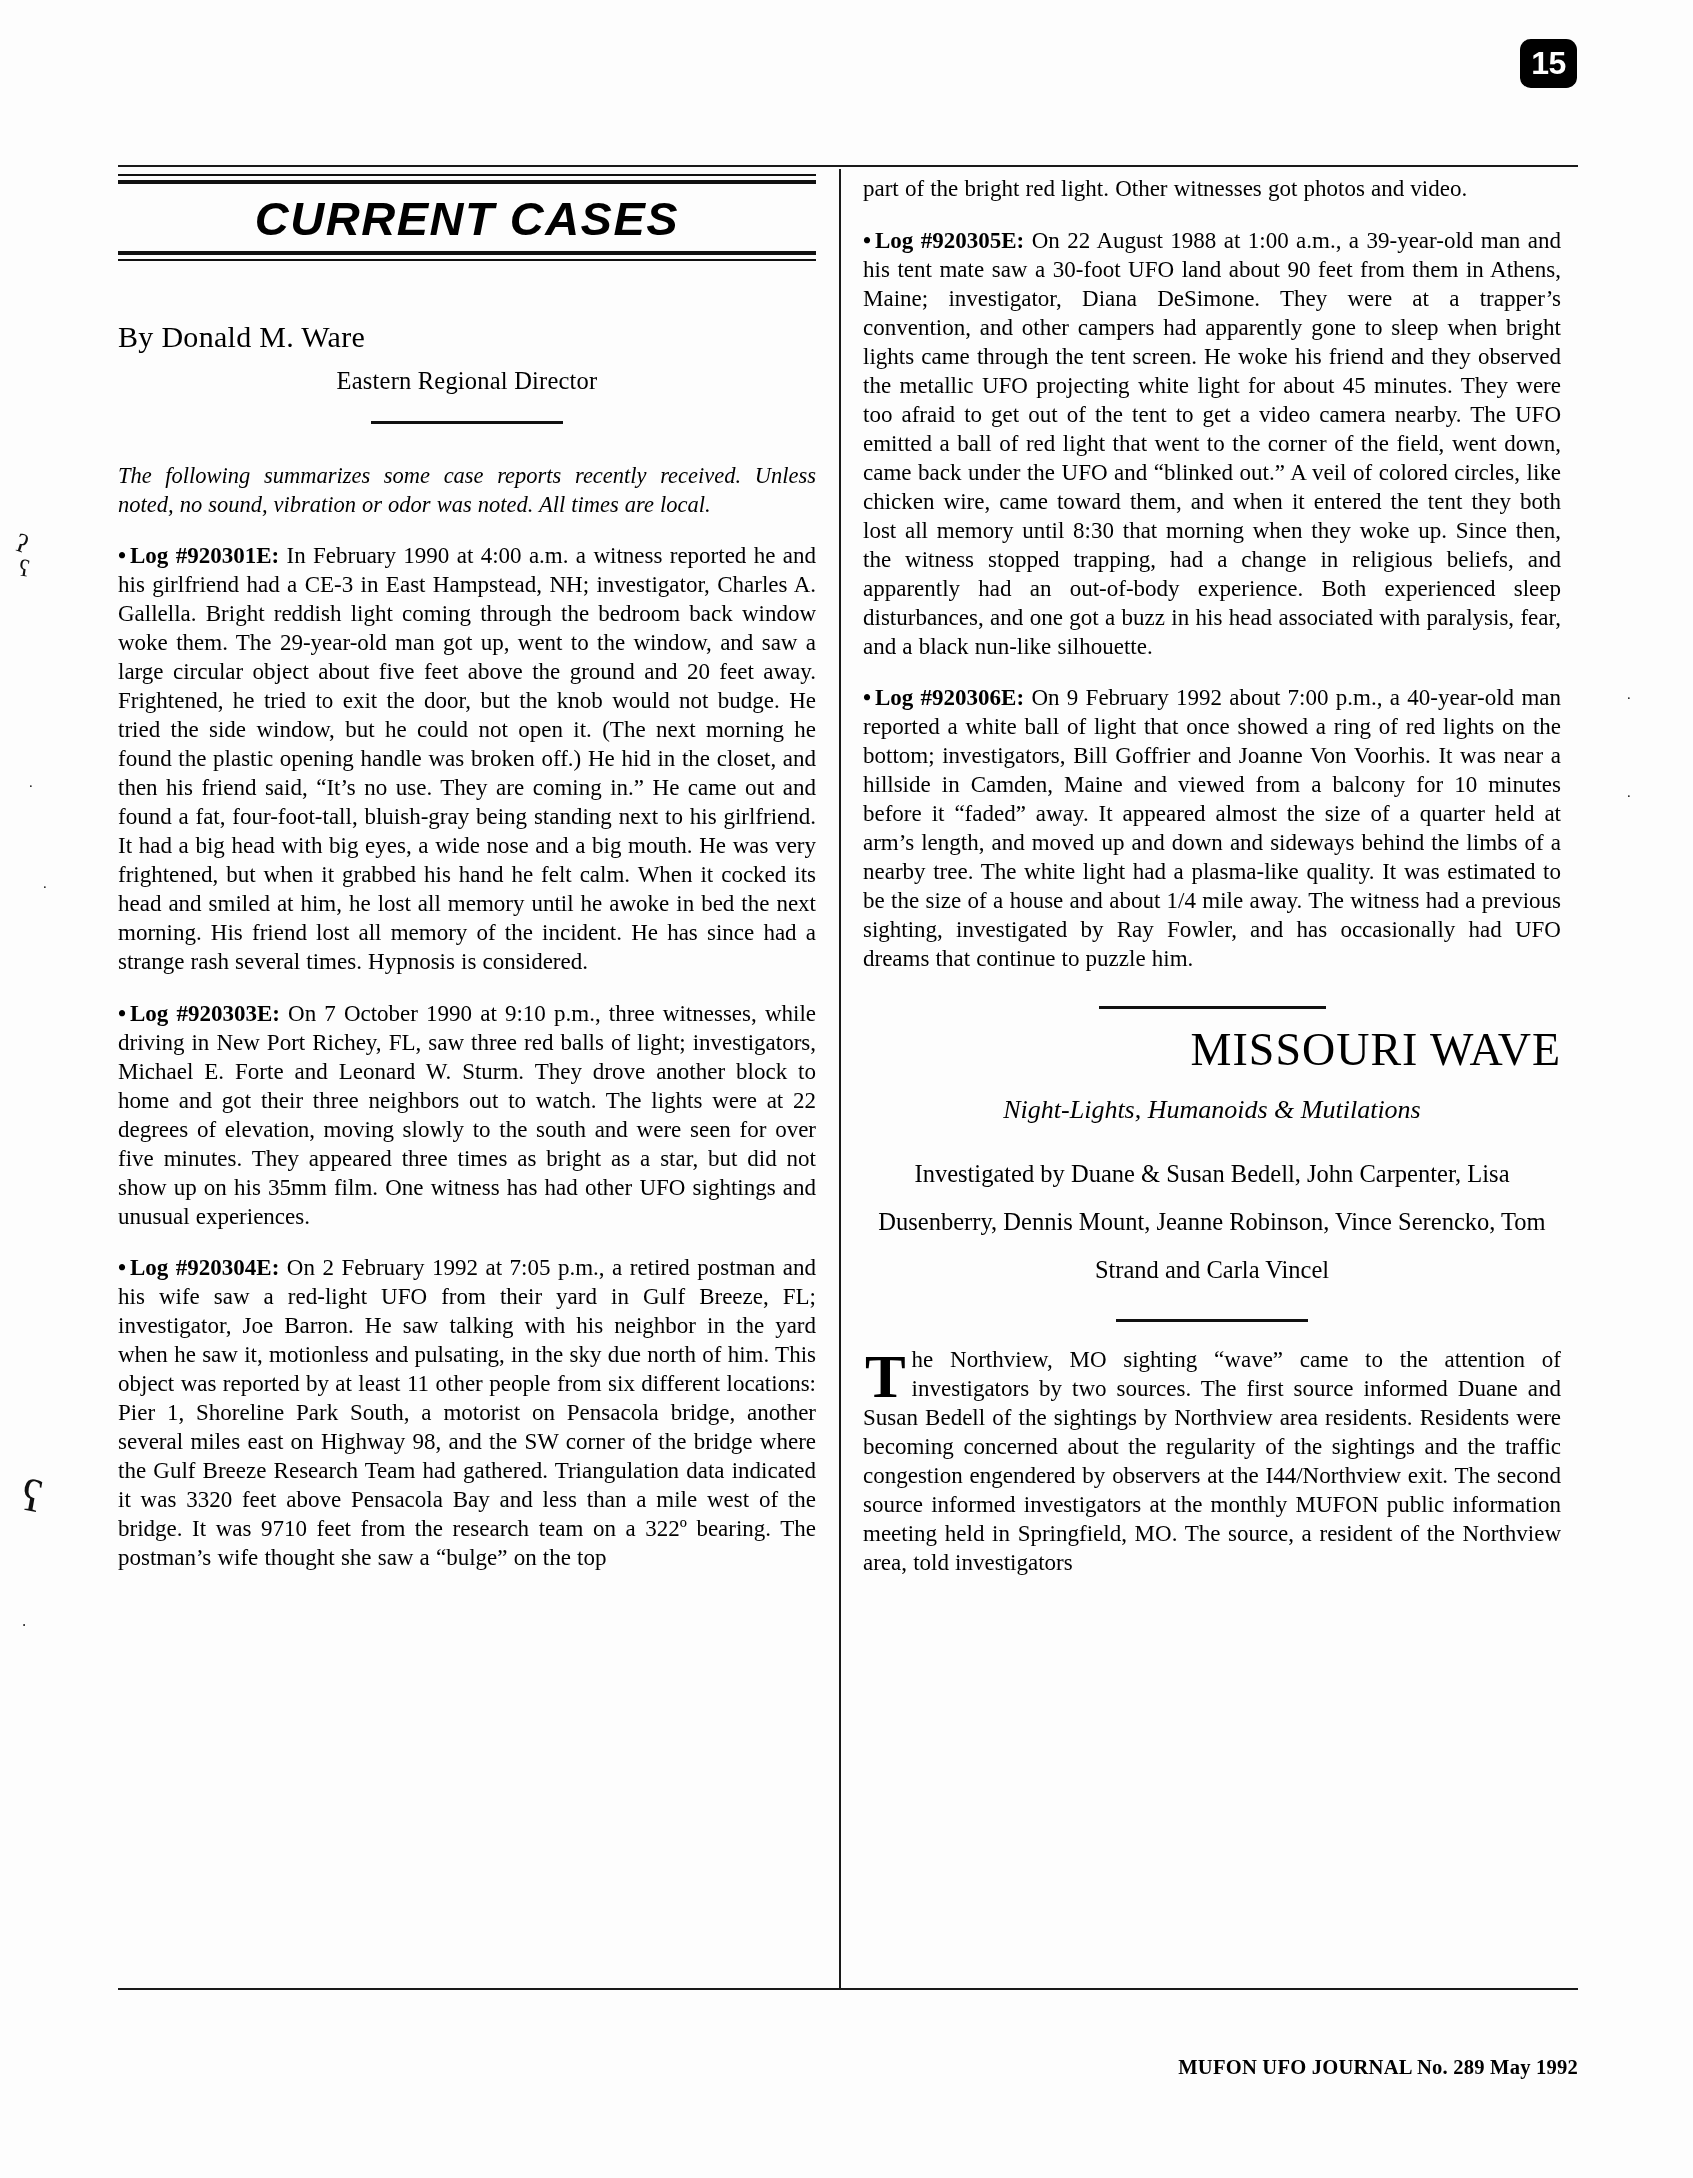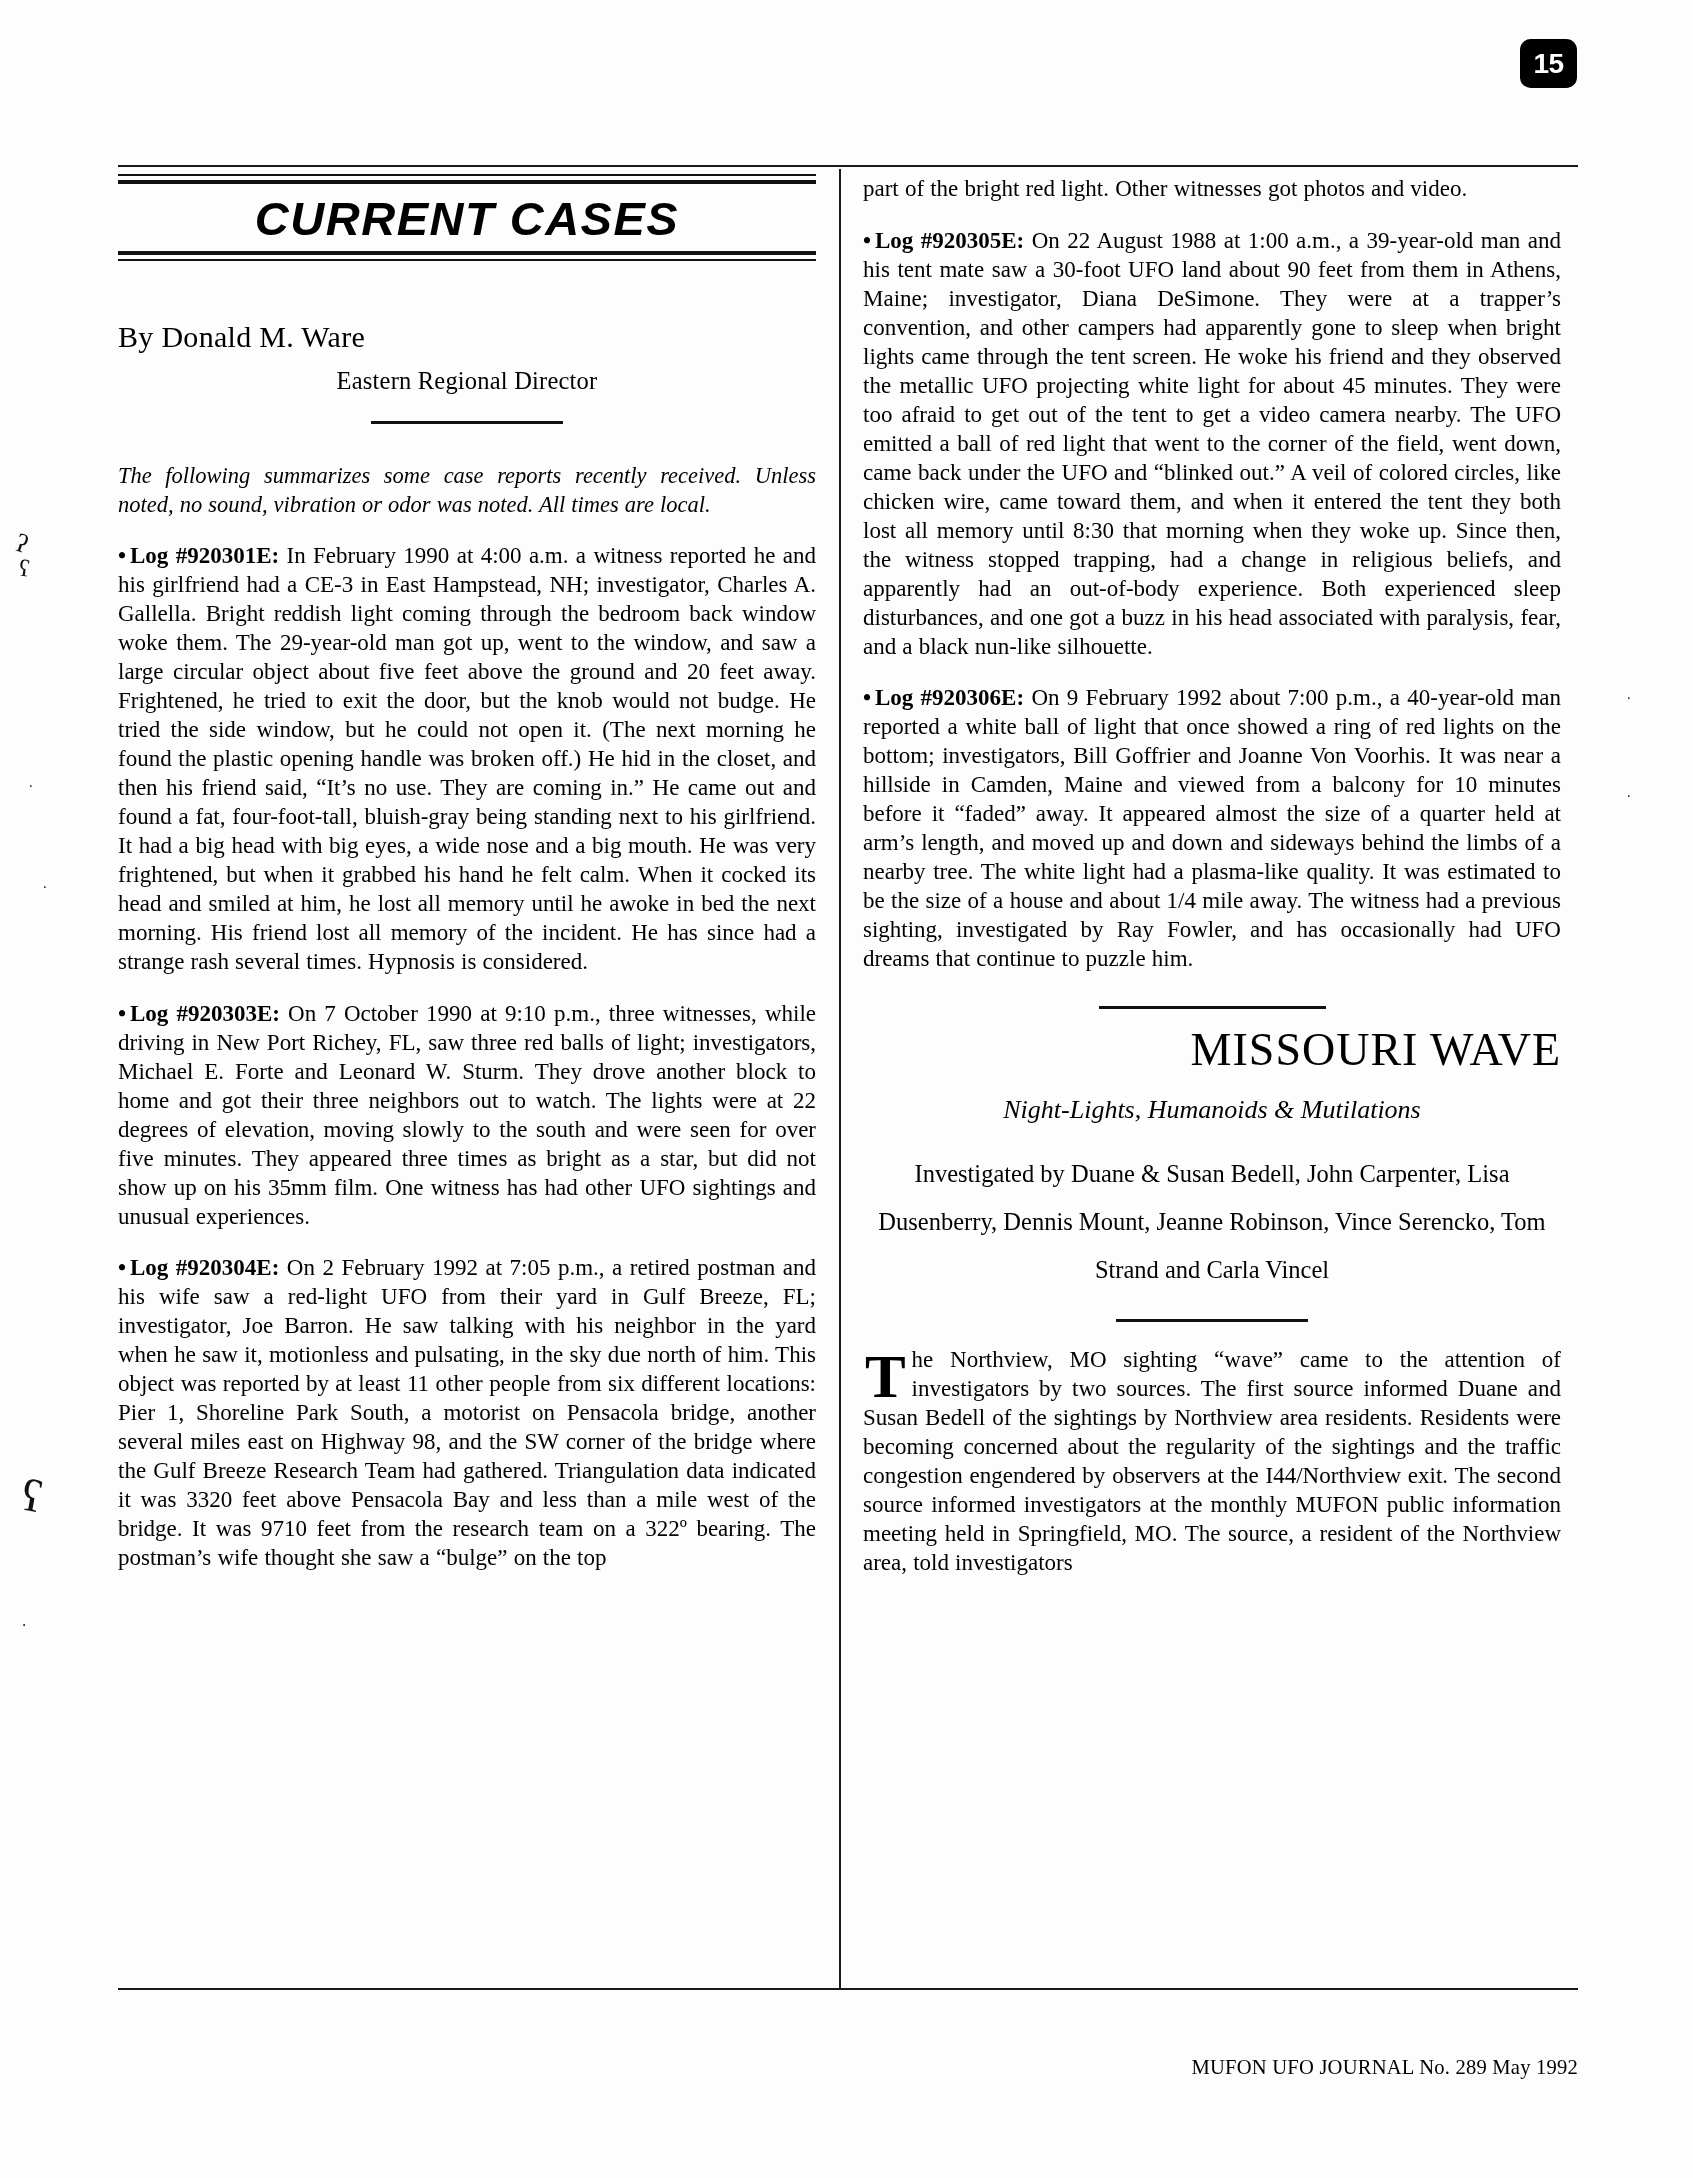--- a/index.html
+++ b/index.html
@@ -27,21 +27,21 @@
     position: absolute;
     left: 1520px;
     top: 39px;
     width: 57px;
     height: 49px;
     background: #000000;
     border-radius: 10.8px;
     color: #ffffff;
     font-family: "Liberation Sans", "DejaVu Sans", sans-serif;
     font-weight: bold;
-    font-size: 28px;
+    font-size: 32px;
     line-height: 49px;
     text-align: center;
     letter-spacing: -0.5px;
   }
 
   
   .rule-top {
     position: absolute;
     left: 118px;
     top: 165px;
@@ -188,21 +188,21 @@
     margin-top: 2px;
   }
 
   
   .footer {
     position: absolute;
     left: 118px;
     top: 2056px;
     width: 1460px;
     text-align: right;
-    font-weight: normal;
+    font-weight: bold;
     font-size: 20.6px;
     letter-spacing: 0.2px;
   }
 
   
   .margin-mark {
     position: absolute;
     color: #111;
     font-family: "Liberation Serif", serif;
   }

